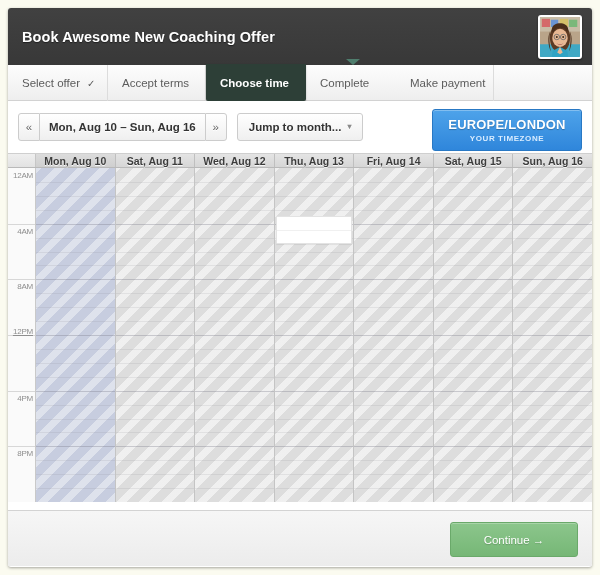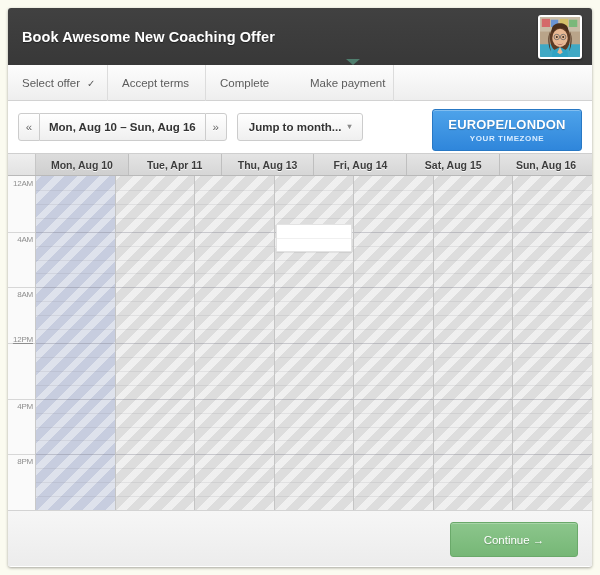--- a/index.html
+++ b/index.html
@@ -185,21 +185,21 @@
   
   .cal {
     position: relative;
     height: 357px;
     border-top: 1px solid #cfcfcf;
     overflow: hidden;
   }
 
   .day-head-row {
     display: flex;
-    height: 22px;
+    height: 14px;
     background: linear-gradient(#e4e4e4, #d6d6d6);
     border-bottom: 1px solid #b9b9b9;
   }
   .gutter-head {
     width: 28px;
     flex: 0 0 28px;
     background: linear-gradient(#efefef, #e2e2e2);
     border-right: 1px solid #c6c6c6;
   }
   .day-head {
@@ -365,20 +365,23 @@
     <div class="header-caret"></div>
 
     <div class="tabbar">
       <div class="tab w-sel">
         <span>Select offer</span>
         <span class="chk">✓</span>
       </div>
       <div class="tab w-acc">
         <span>Accept terms</span>
       </div>
+      <div class="tab w-cho active">
+        <span>Choose time</span>
+      </div>
       <div class="tab w-com">
         <span>Complete</span>
       </div>
       <div class="tab w-pay">
         <span>Make payment</span>
       </div>
     </div>
 
     <div class="toolbar">
       <div class="btn-group">
@@ -393,21 +396,22 @@
       <div class="tz-button">
         <div class="tz-main">EUROPE/LONDON</div>
         <div class="tz-sub">YOUR TIMEZONE</div>
       </div>
     </div>
 
     <div class="cal">
       <div class="day-head-row">
         <div class="gutter-head"></div>
         <div class="day-head today">Mon, Aug 10</div>
-        <div class="day-head">Tue, Apr 11</div>
+        <div class="day-head">Sat, Aug 11</div>
+        <div class="day-head">Wed, Aug 12</div>
         <div class="day-head">Thu, Aug 13</div>
         <div class="day-head">Fri, Aug 14</div>
         <div class="day-head">Sat, Aug 15</div>
         <div class="day-head">Sun, Aug 16</div>
       </div>
 
       <div class="grid-body">
         <div class="gutter" id="time-gutter">
             <div class="tick" style="top: 3px;">12AM</div>
             <div class="tickline" style="top: 55.6667px;"></div>

